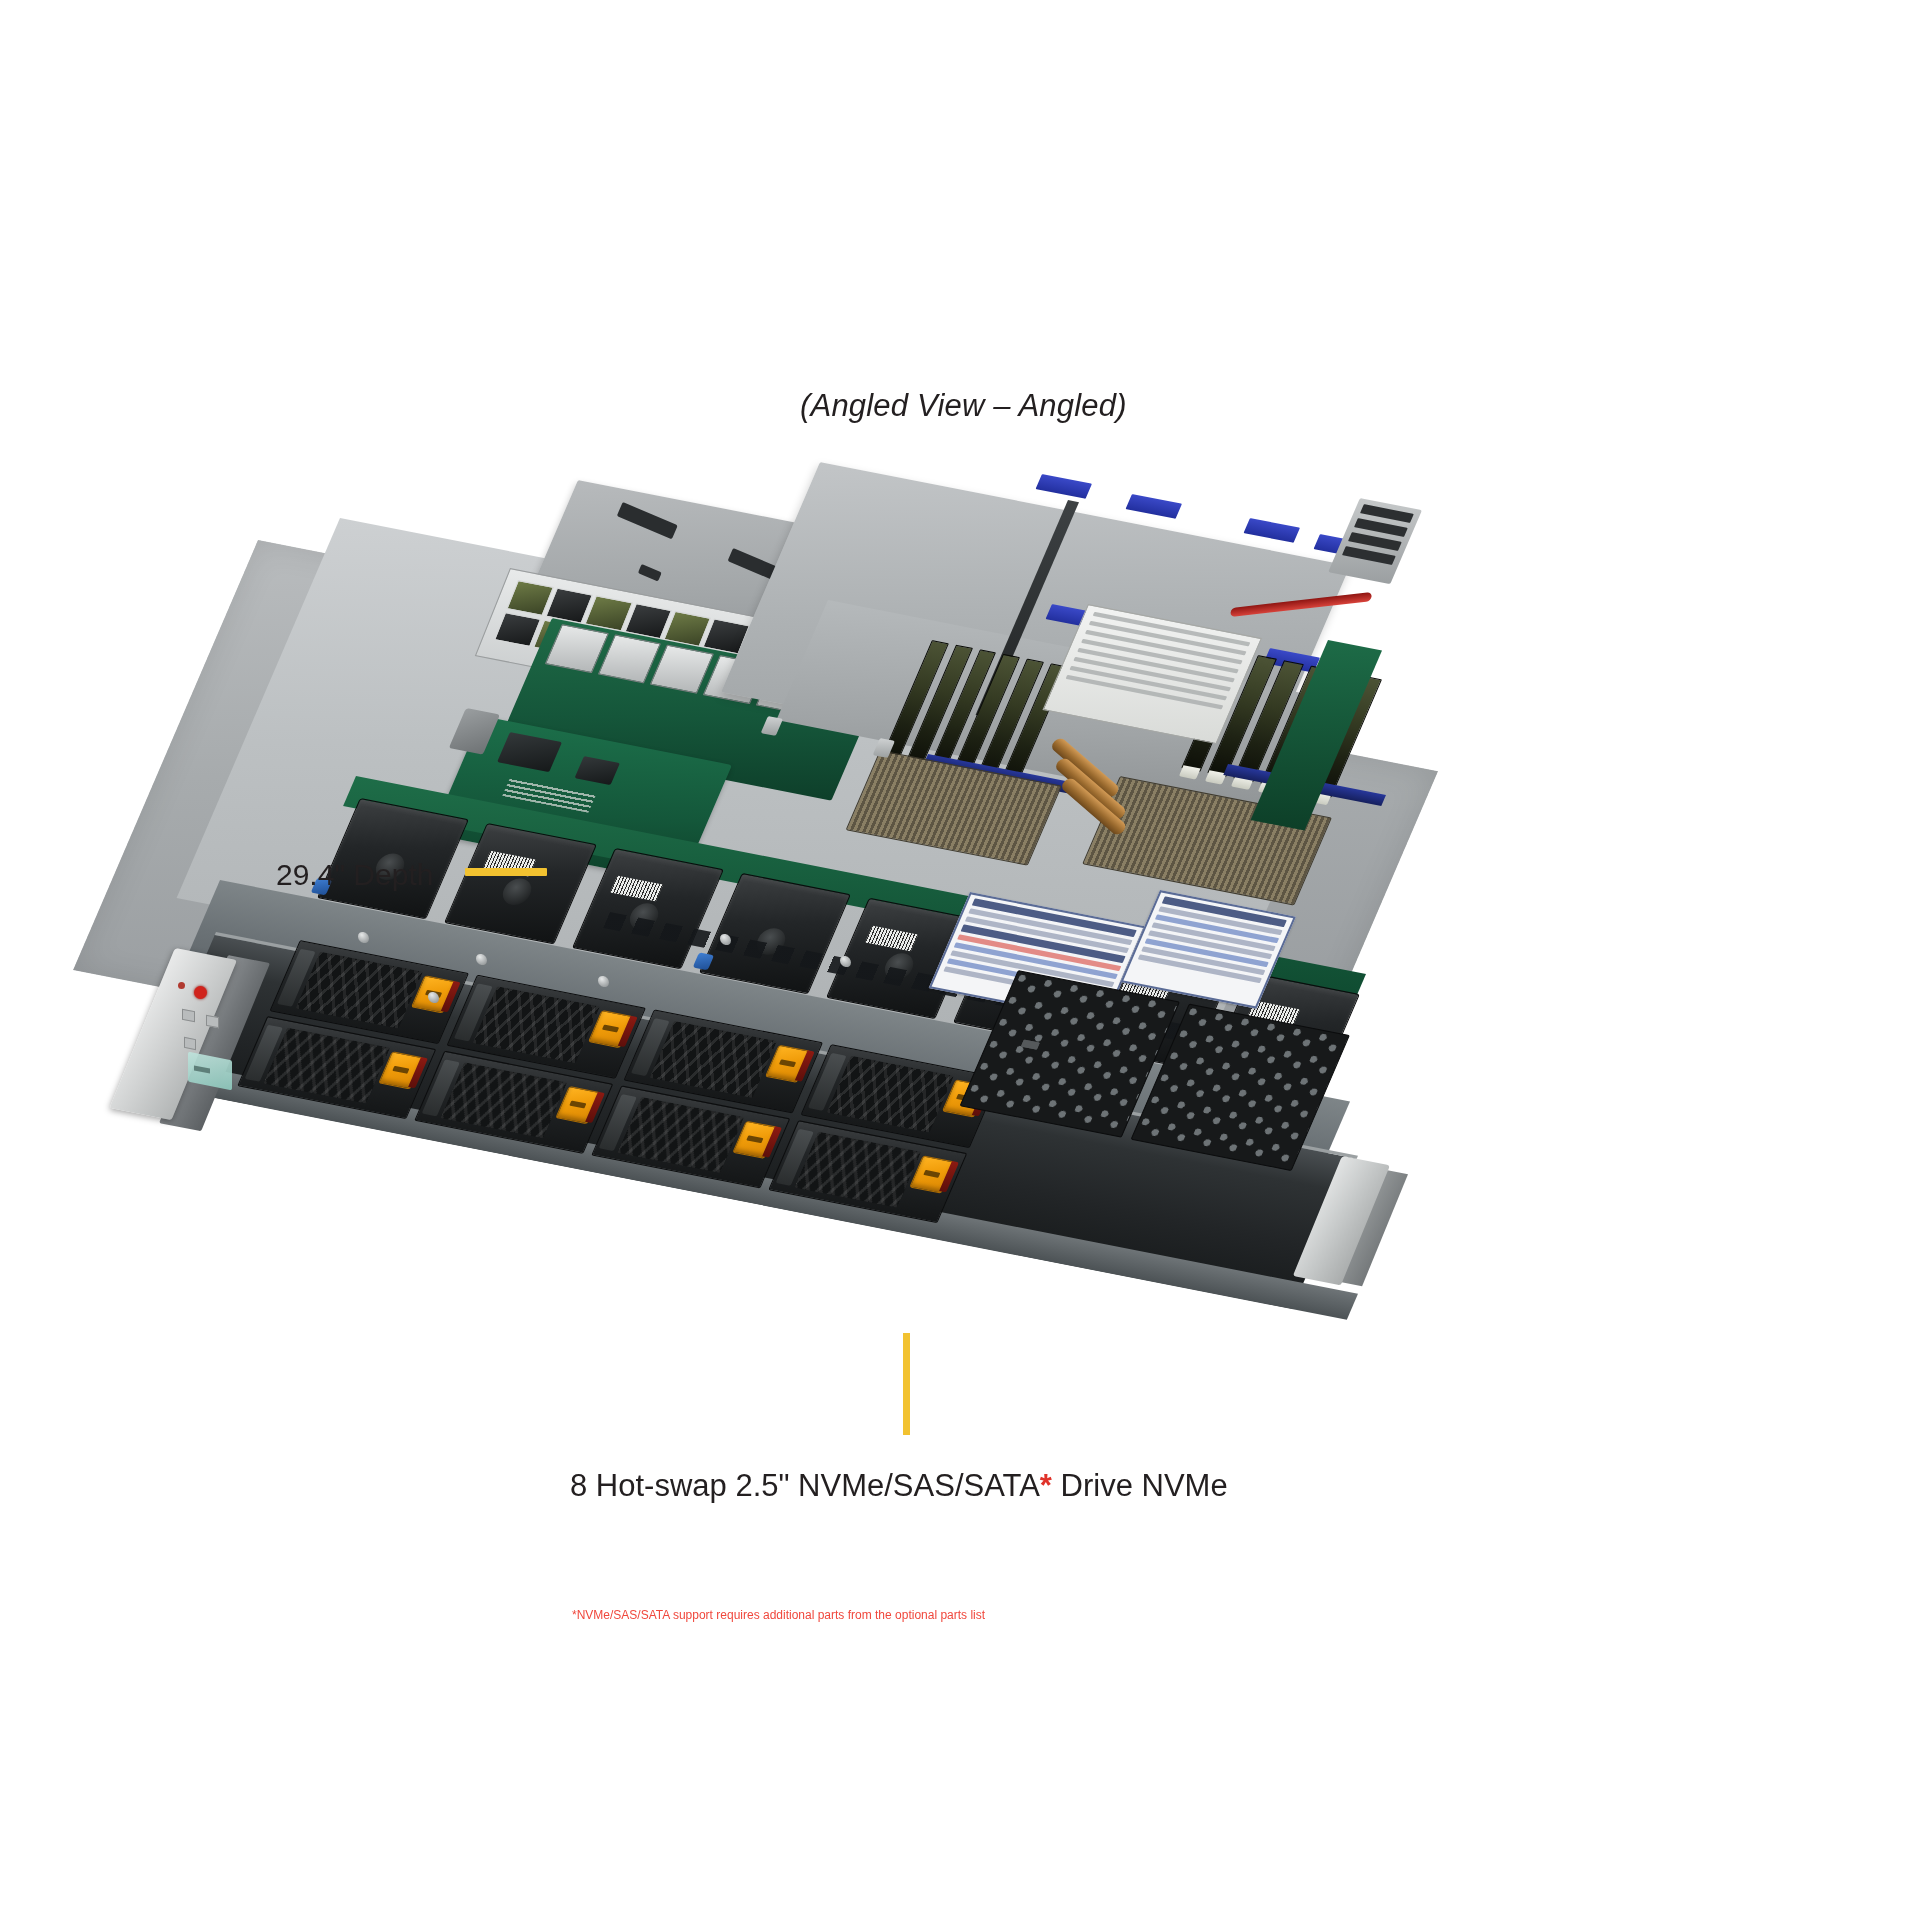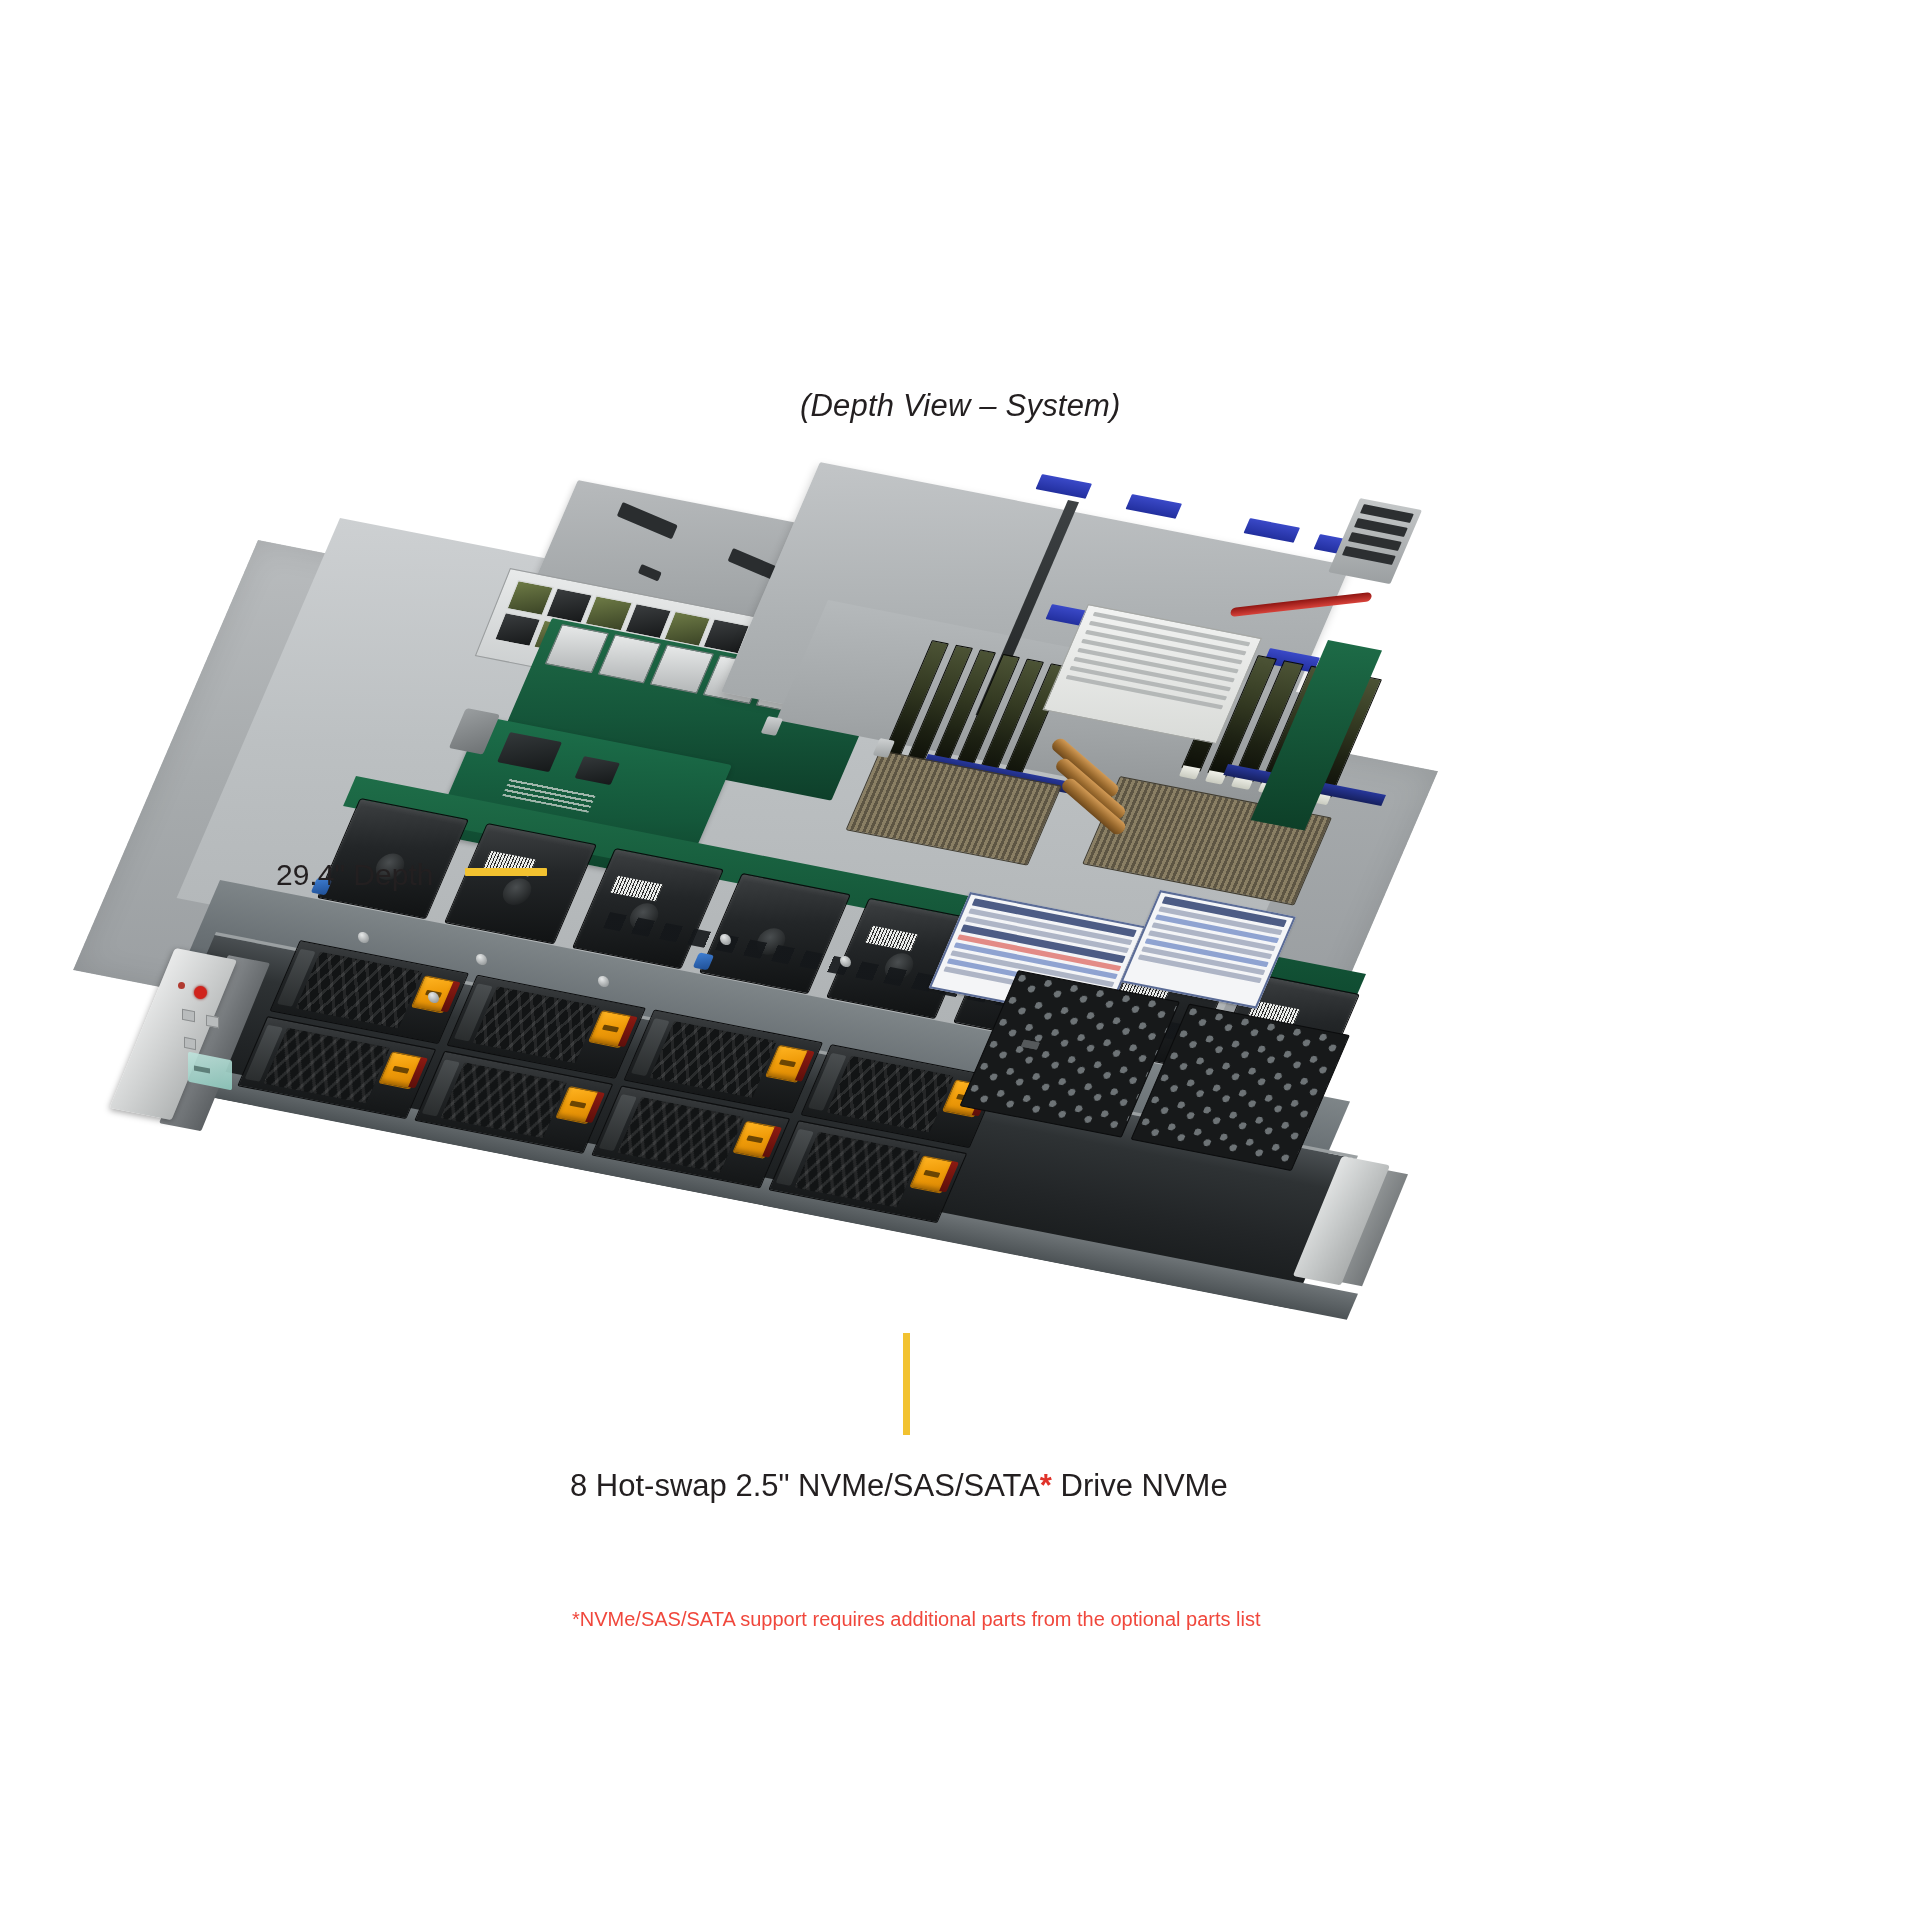--- a/index.html
+++ b/index.html
@@ -23,21 +23,21 @@
     position:absolute;left:276px;top:858px;
     font-size:30px;color:#231f20;white-space:nowrap;
   }
   .bay-caption{
     position:absolute;left:570px;top:1468px;
     font-size:31px;color:#231f20;white-space:nowrap;
   }
   .bay-caption .ast{color:#e0322a;font-weight:bold;}
   .footnote{
     position:absolute;left:572px;top:1608px;
-    font-size:20px;color:#f0473c;white-space:nowrap;
+    font-size:12px;color:#f0473c;white-space:nowrap;
   }
 
   
   .leader-h{
     position:absolute;left:465px;top:868px;width:82px;height:8px;
     background:#f2c230;border-radius:1px;
   }
   .leader-v{
     position:absolute;left:903px;top:1333px;width:7px;height:102px;
     background:#f2c230;
@@ -408,21 +408,21 @@
     position:absolute;width:15px;height:17px;border-radius:2px;
     background:linear-gradient(170deg,#cfd2d3,#9b9fa0);
     transform:matrix(1,0.196,-0.43,1,0,0);transform-origin:0 0;
   }
 </style>
 </head>
 <body>
 
 <div class="page">
 
-  <div class="view-title">(Depth View – System)</div>
+  <div class="view-title">(Angled View – Angled)</div>
 
   <div class="server">
 
     <div class="layer chassis-top"></div>
     <div class="layer interior"></div>
 
     <div class="layer psu">
       <div class="psu-slot psu-s1"></div>
       <div class="psu-slot psu-s2"></div>
       <div class="psu-slot psu-s3"></div>

